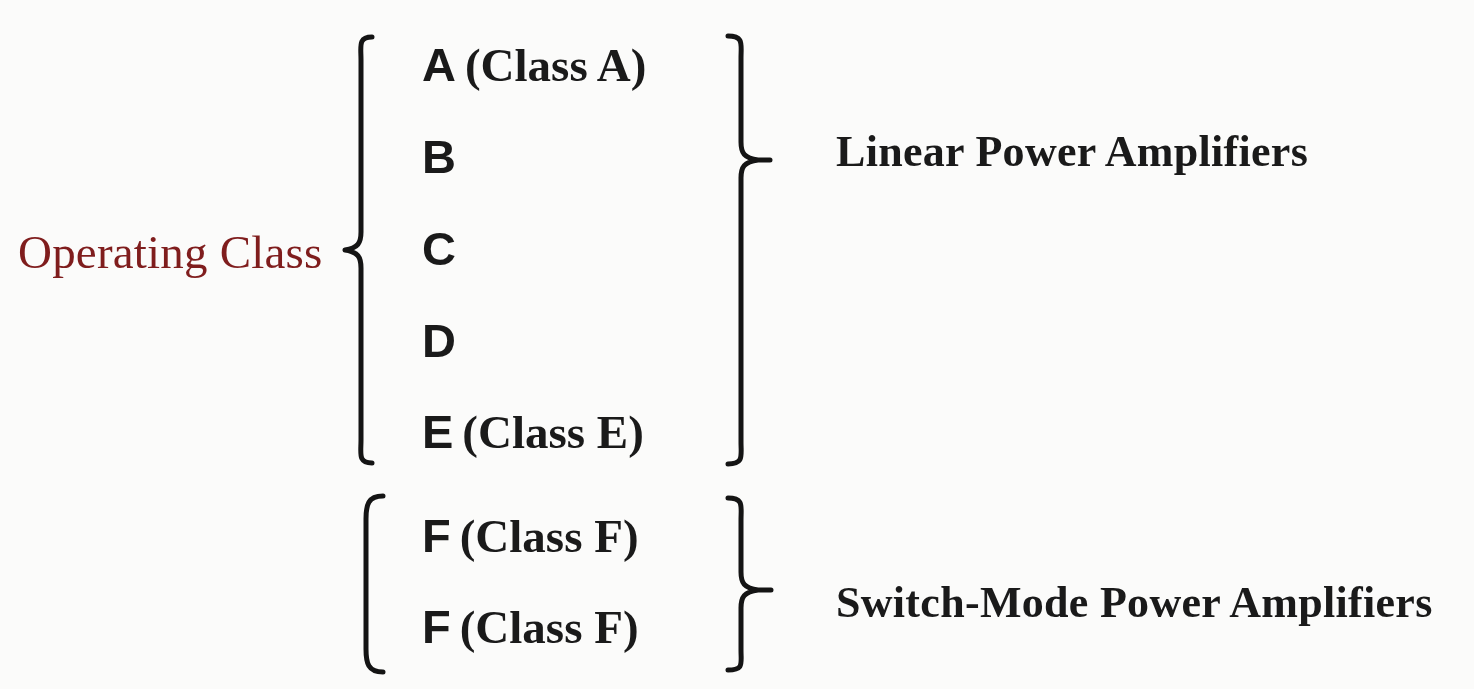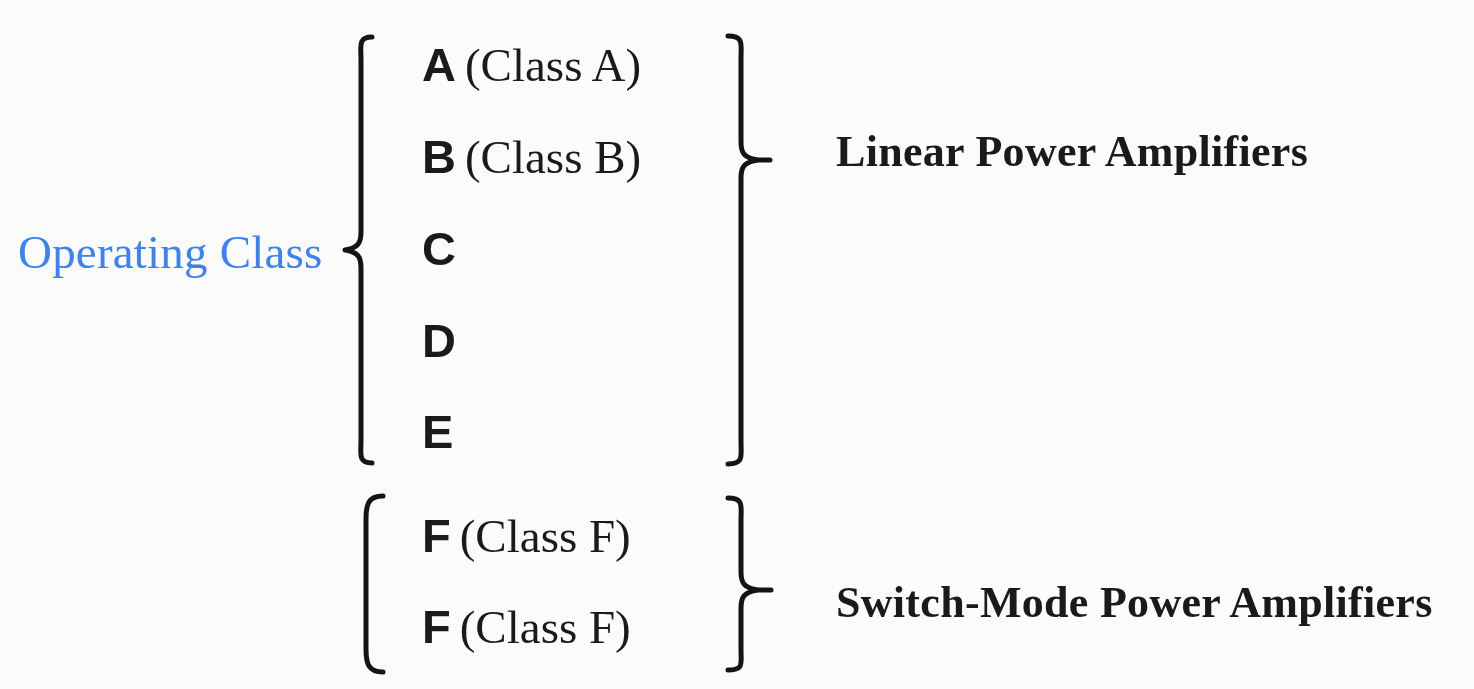--- a/index.html
+++ b/index.html
@@ -27,21 +27,21 @@
     position: absolute;
     left: 18px;
     top: 222px;
     width: 320px;
     text-align: left;
     font-family: "Liberation Serif", serif;
     font-size: 47px;
     line-height: 60px;
     font-weight: 400;
     letter-spacing: 0.2px;
-    color: #3b82f6;
+    color: #7f1d1d;
     white-space: nowrap;
   }
 
   
   .brace-svg {
     position: absolute;
     overflow: visible;
     pointer-events: none;
   }
   .brace-svg path {
@@ -68,21 +68,21 @@
     font-family: "Liberation Sans", sans-serif;
     font-weight: bold;
     font-size: 47px;
     line-height: 62px;
     color: #1a1a1a;
     margin-right: 9px;
     display: inline-block;
   }
   .class-name {
     font-family: "Liberation Serif", serif;
-    font-weight: 400;
+    font-weight: 700;
     font-size: 47px;
     line-height: 62px;
     color: #1a1a1a;
     display: inline-block;
   }
 
   .row-a { top: 34px; }
   .row-b { top: 126px; }
   .row-c { top: 218px; }
   .row-d { top: 310px; }
@@ -153,33 +153,33 @@
              C 17 172, 20 178, 4 178" stroke-width="5"></path>
   </svg>
 
   <div class="class-row row-a">
     <span class="class-letter">A</span>
     <span class="class-name">(Class A)</span>
   </div>
 
   <div class="class-row row-b">
     <span class="class-letter">B</span>
-    <span class="class-name">(Class B)</span>
   </div>
 
   <div class="class-row row-c">
     <span class="class-letter">C</span>
   </div>
 
   <div class="class-row row-d">
     <span class="class-letter">D</span>
   </div>
 
   <div class="class-row row-e">
     <span class="class-letter">E</span>
+    <span class="class-name">(Class E)</span>
   </div>
 
   <div class="class-row row-f1">
     <span class="class-letter">F</span>
     <span class="class-name">(Class F)</span>
   </div>
 
   <div class="class-row row-f2">
     <span class="class-letter">F</span>
     <span class="class-name">(Class F)</span>

